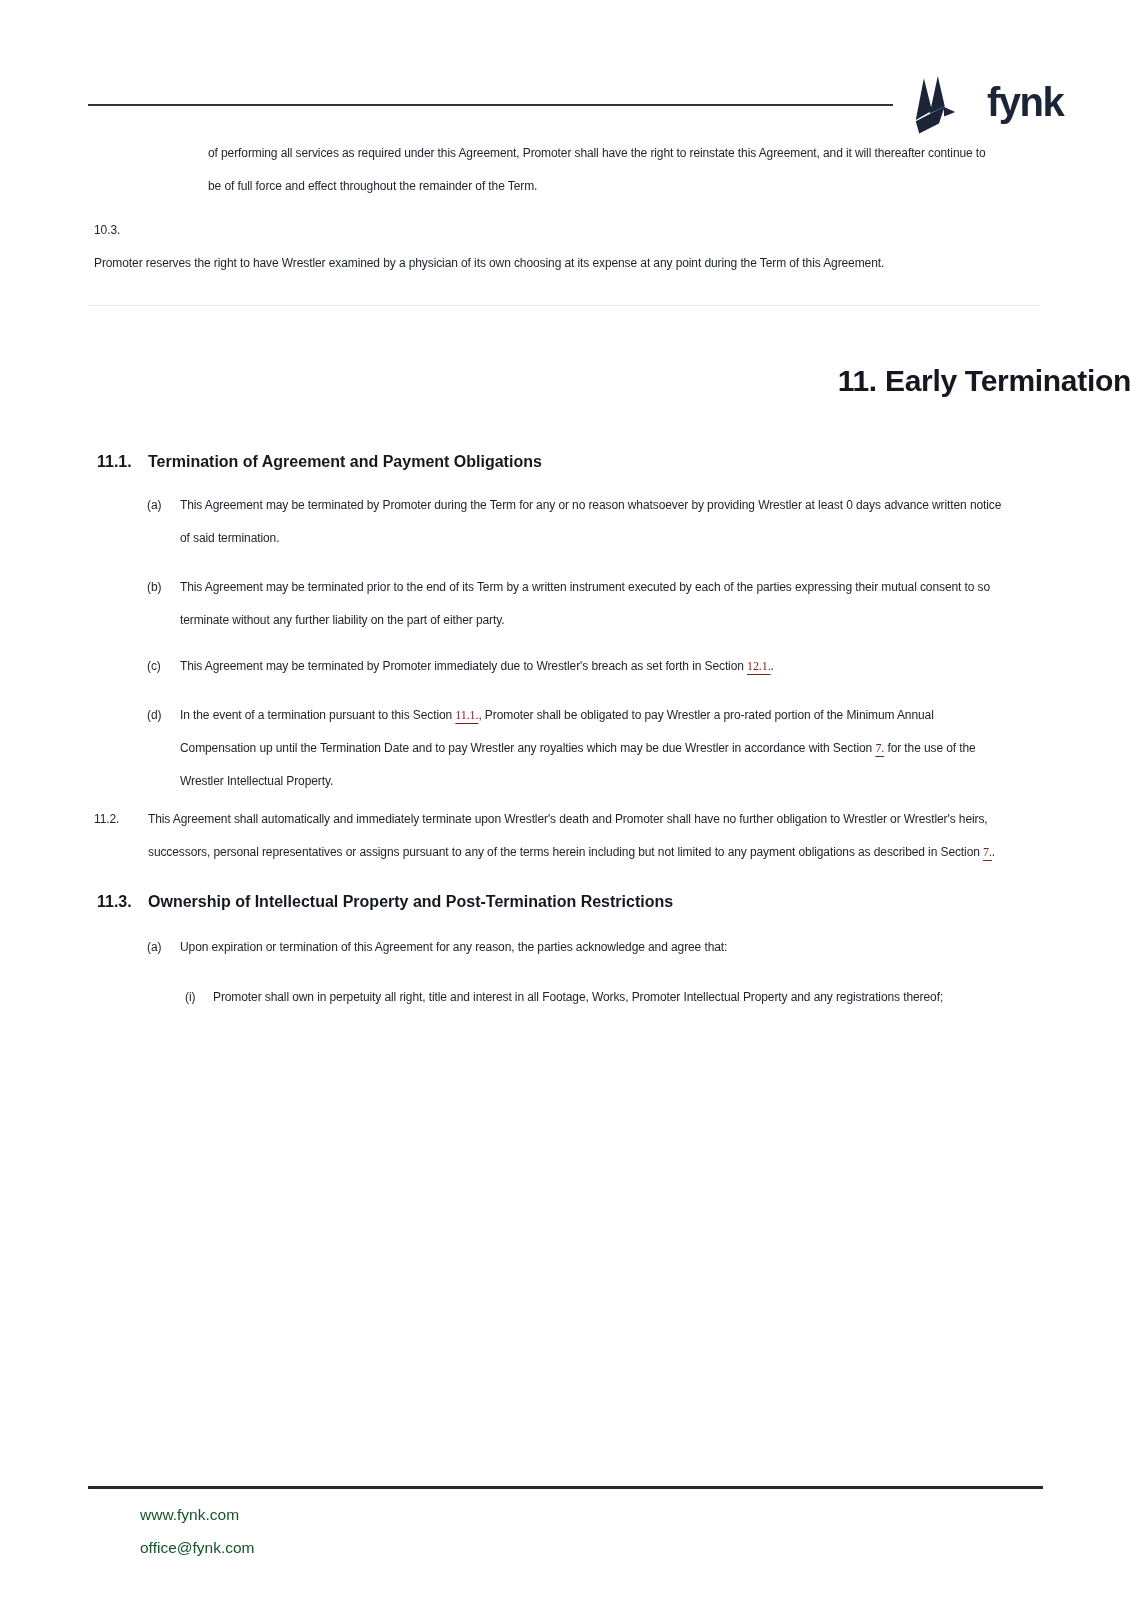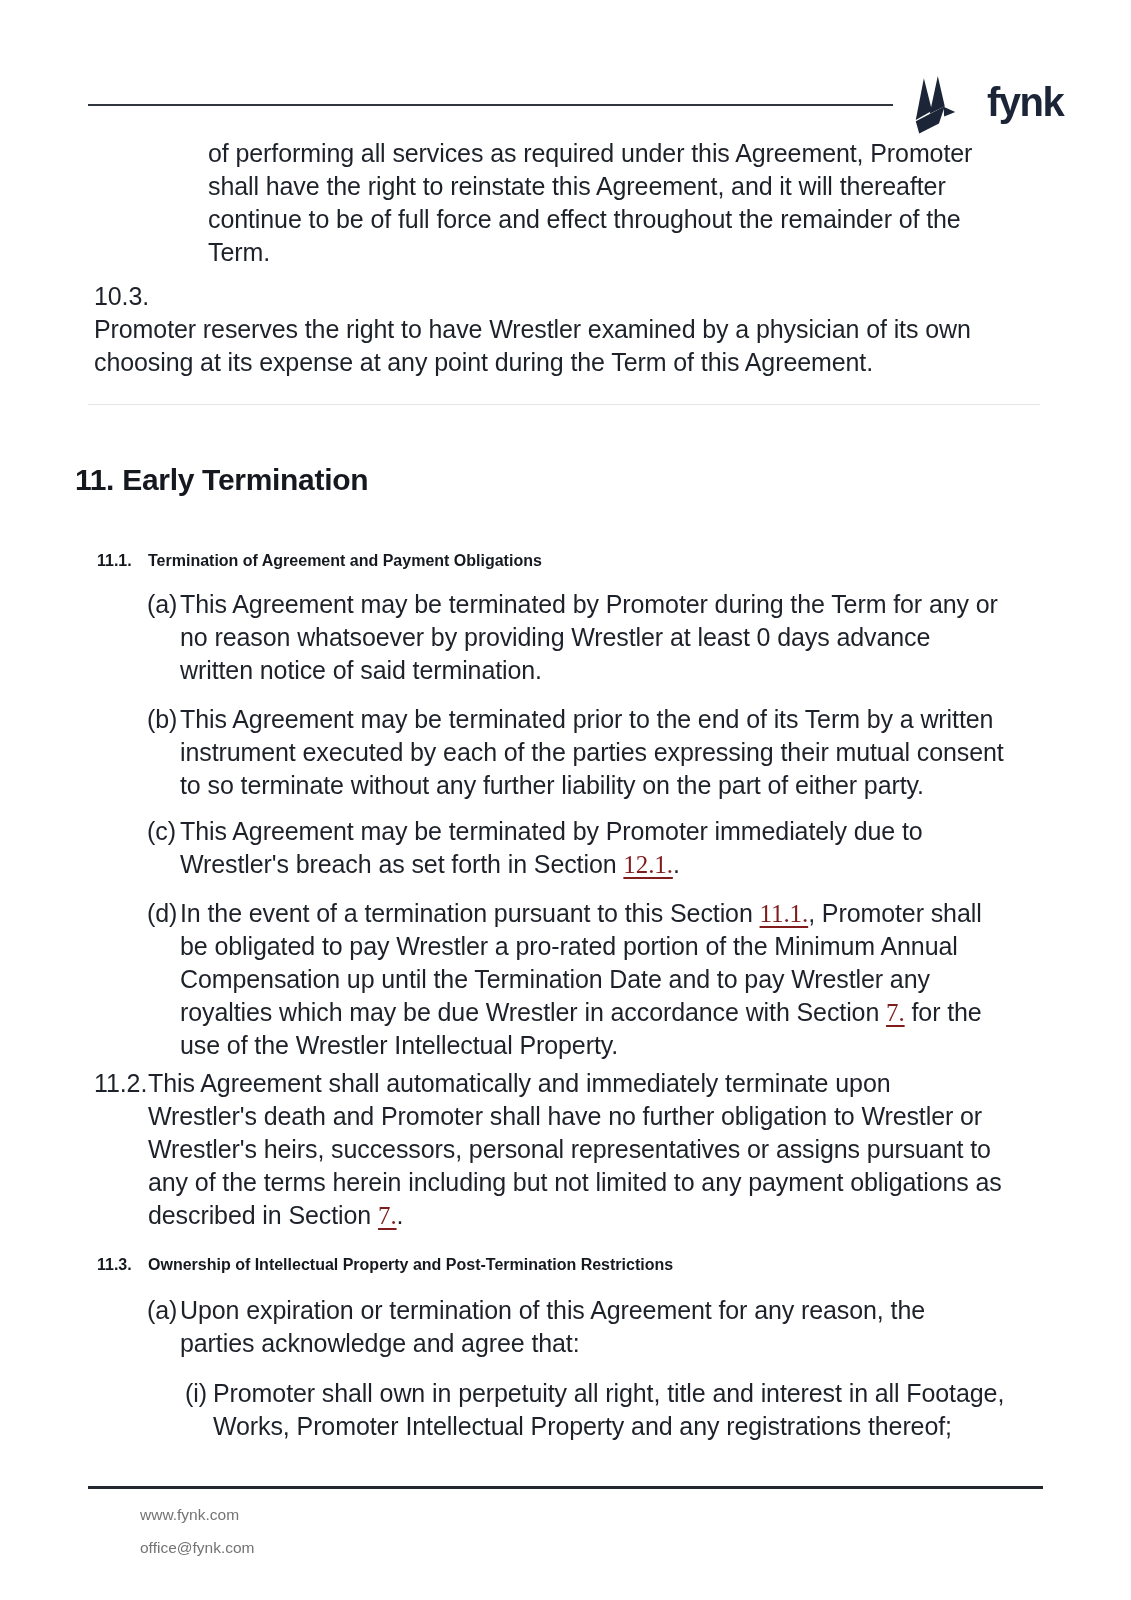--- a/index.html
+++ b/index.html
@@ -24,21 +24,21 @@
   }
   .logo svg { width: 58px; height: 58px; display: block; }
   .logo-word {
     font-size: 40px; font-weight: 700; color: #1b2537;
     letter-spacing: -1.5px; line-height: 1;
     padding-bottom: 6px;
   }
 
   
   .main { position: absolute; left: 0; top: 137px; width: 1131px; }
-  .main p, .main .row { font-size: 25px; line-height: 33px; letter-spacing: -0.1px; }
+  .main p, .main .row { font-size: 12px; line-height: 33px; letter-spacing: -0.1px; }
 
   .p-cont { margin-left: 208px; margin-right: 130px; }
 
   .row { display: flex; margin-right: 126px; }
   .row .num { flex-shrink: 0; }
   .row .body { flex: 1 1 auto; }
 
   .row-l1 { margin-left: 94px; }
   .row-l1 .num { width: 54px; }
 
@@ -51,21 +51,21 @@
   .mt-10-3 { margin-top: 11px; flex-direction: column; }
 
   .divider {
     margin-top: 25px; margin-left: 88px;
     width: 952px; height: 1px; background: #e6e6e8;
   }
 
   .h1 {
     margin-top: 53px; margin-left: 75px;
     font-size: 30px; font-weight: 700; color: #15181e;
-    letter-spacing: -0.3px; line-height: 44px;
+    letter-spacing: -0.3px; line-height: 44px; text-align: right;
   }
 
   .h2row { display: flex; margin-left: 97px; margin-right: 126px; font-weight: 700; color: #15181e; }
   .h2row .num { width: 51px; flex-shrink: 0; }
   .mt-h21 { margin-top: 50px; }
   .mt-h23 { margin-top: 24px; }
 
   .mt-pa  { margin-top: 18px; }
   .mt-pb  { margin-top: 16px; }
   .mt-pc  { margin-top: 13px; }
@@ -79,21 +79,21 @@
     text-underline-offset: 4px; cursor: pointer; font-family: Liberation Serif, serif;
   }
 
   
   .footer-line {
     position: absolute; left: 88px; top: 1486px;
     width: 955px; height: 3px; background: #23272f;
   }
   .footer-text {
     position: absolute; left: 140px; top: 1498px;
-    font-size: 15.5px; line-height: 33px; color: #737373;
+    font-size: 15.5px; line-height: 33px; color: #14532d;
   }
 </style>
 </head>
 <body>
 
 <div class="page">
 
   <div class="header-line"></div>
   <div class="logo">
     <svg viewBox="0 0 100 100" aria-hidden="true">

